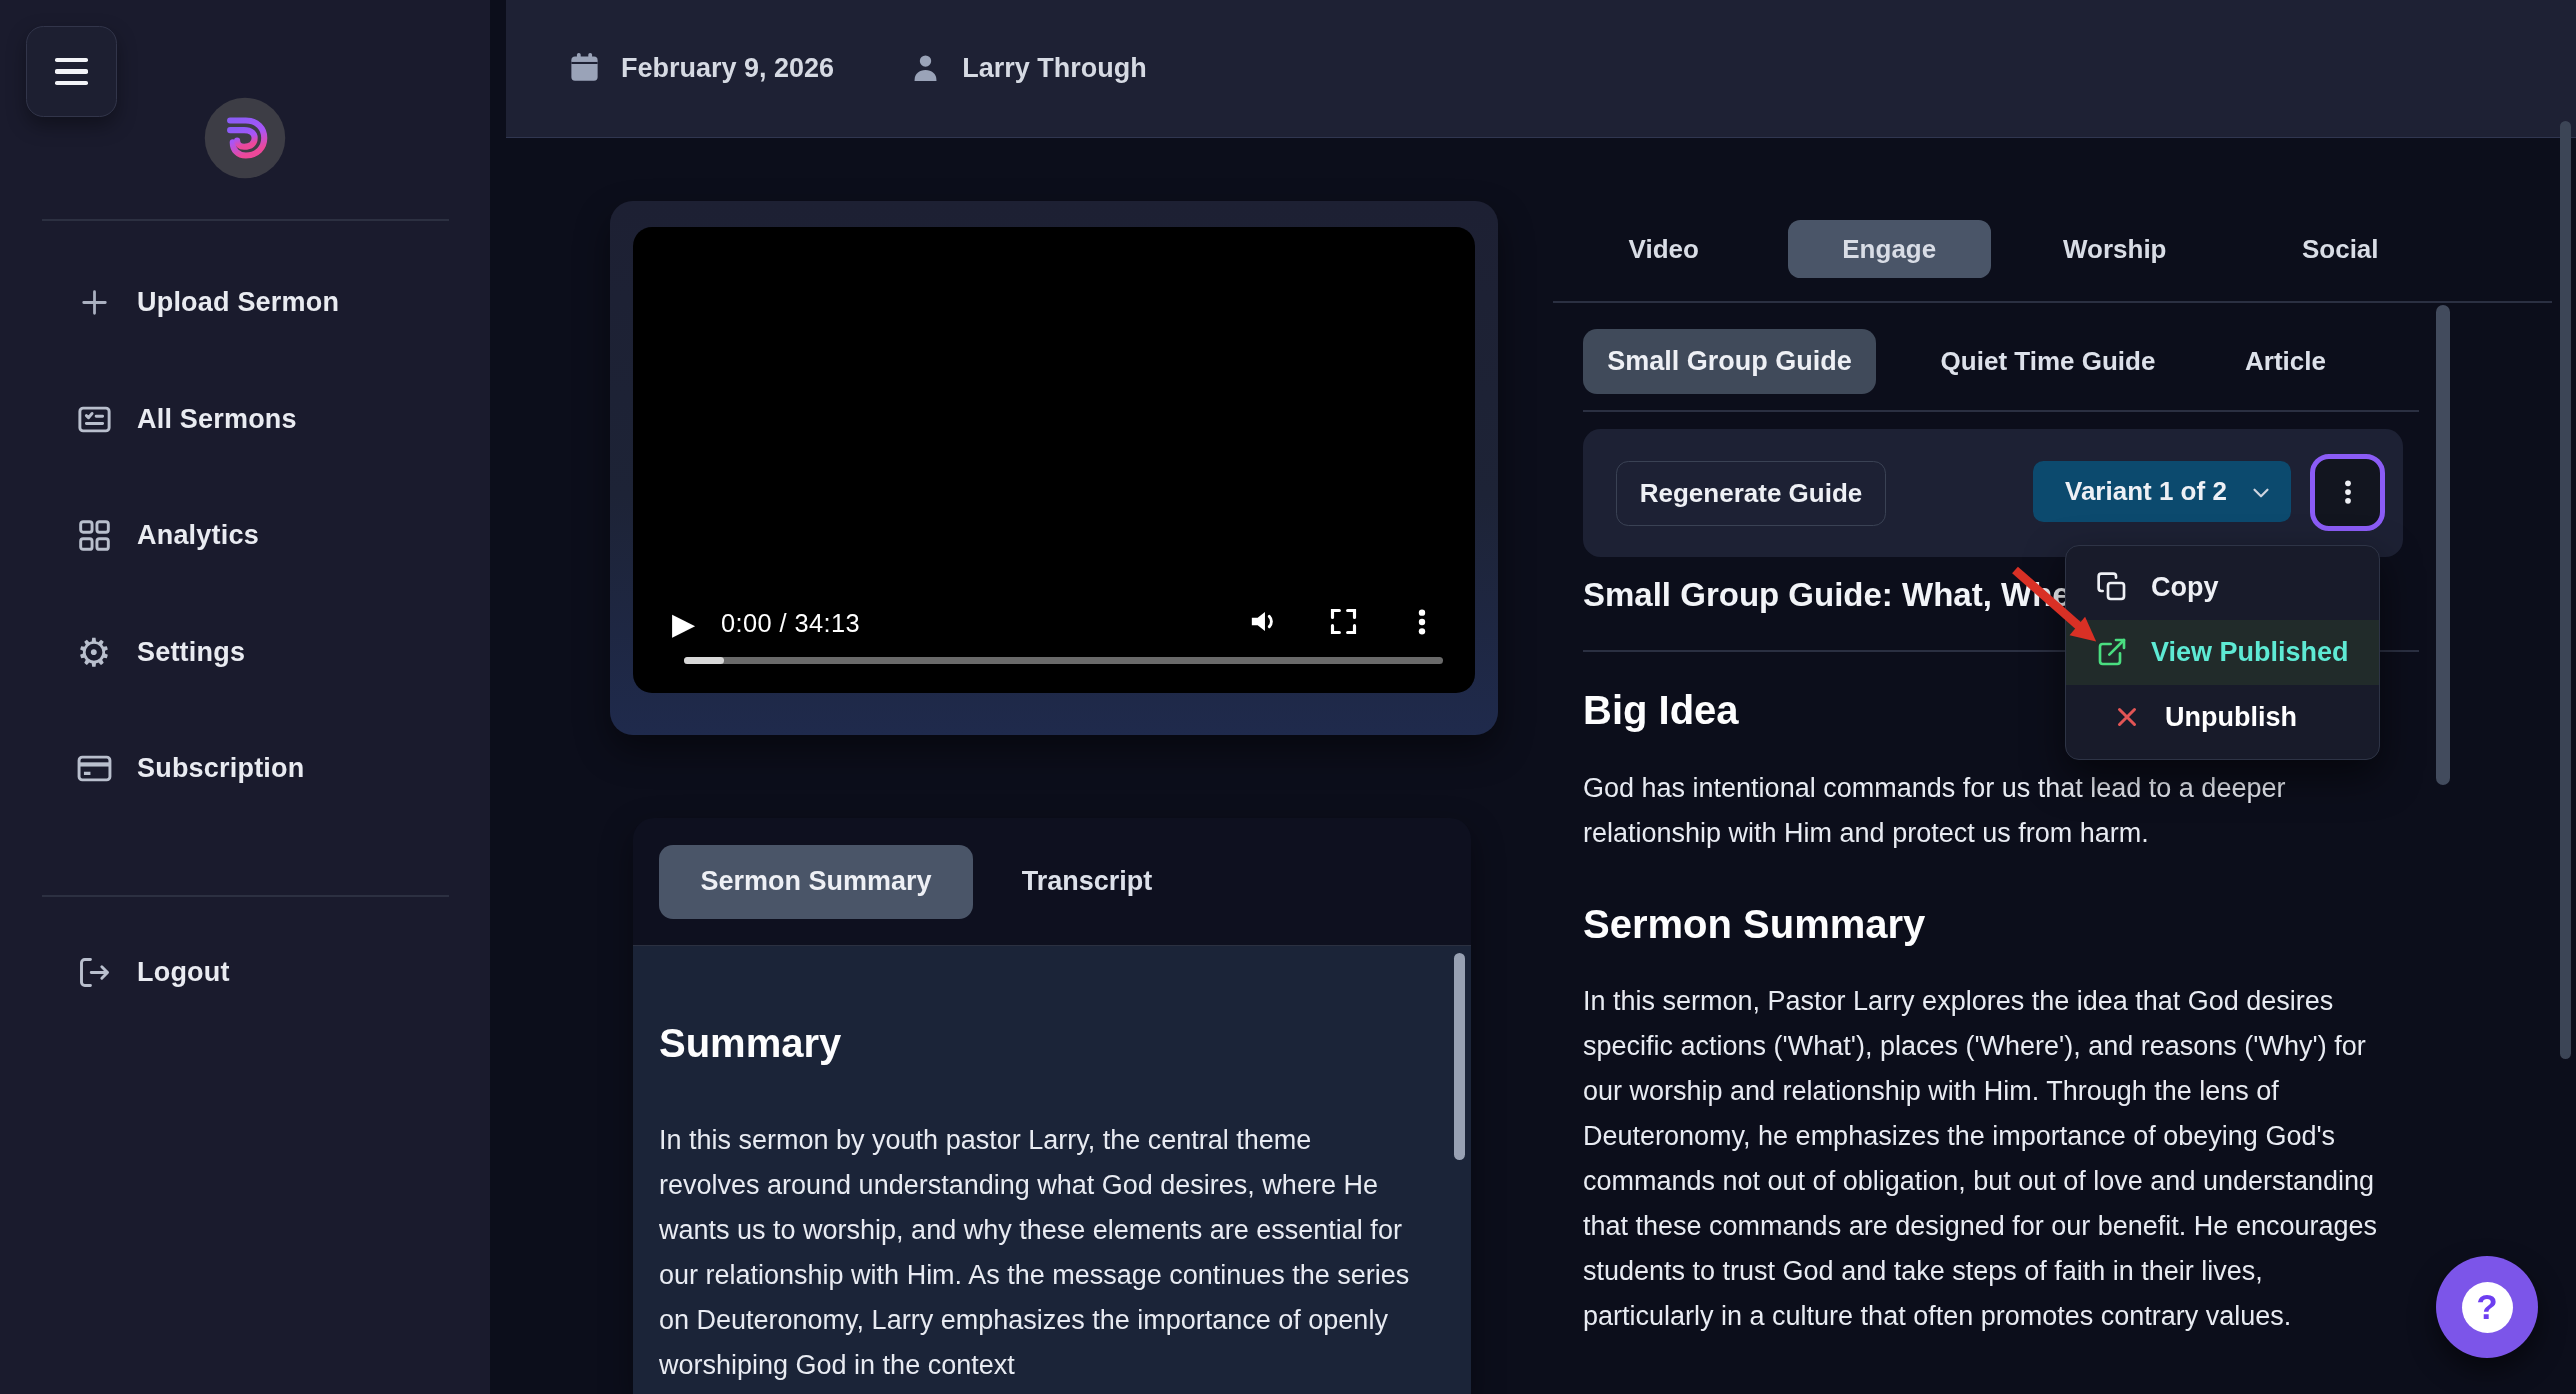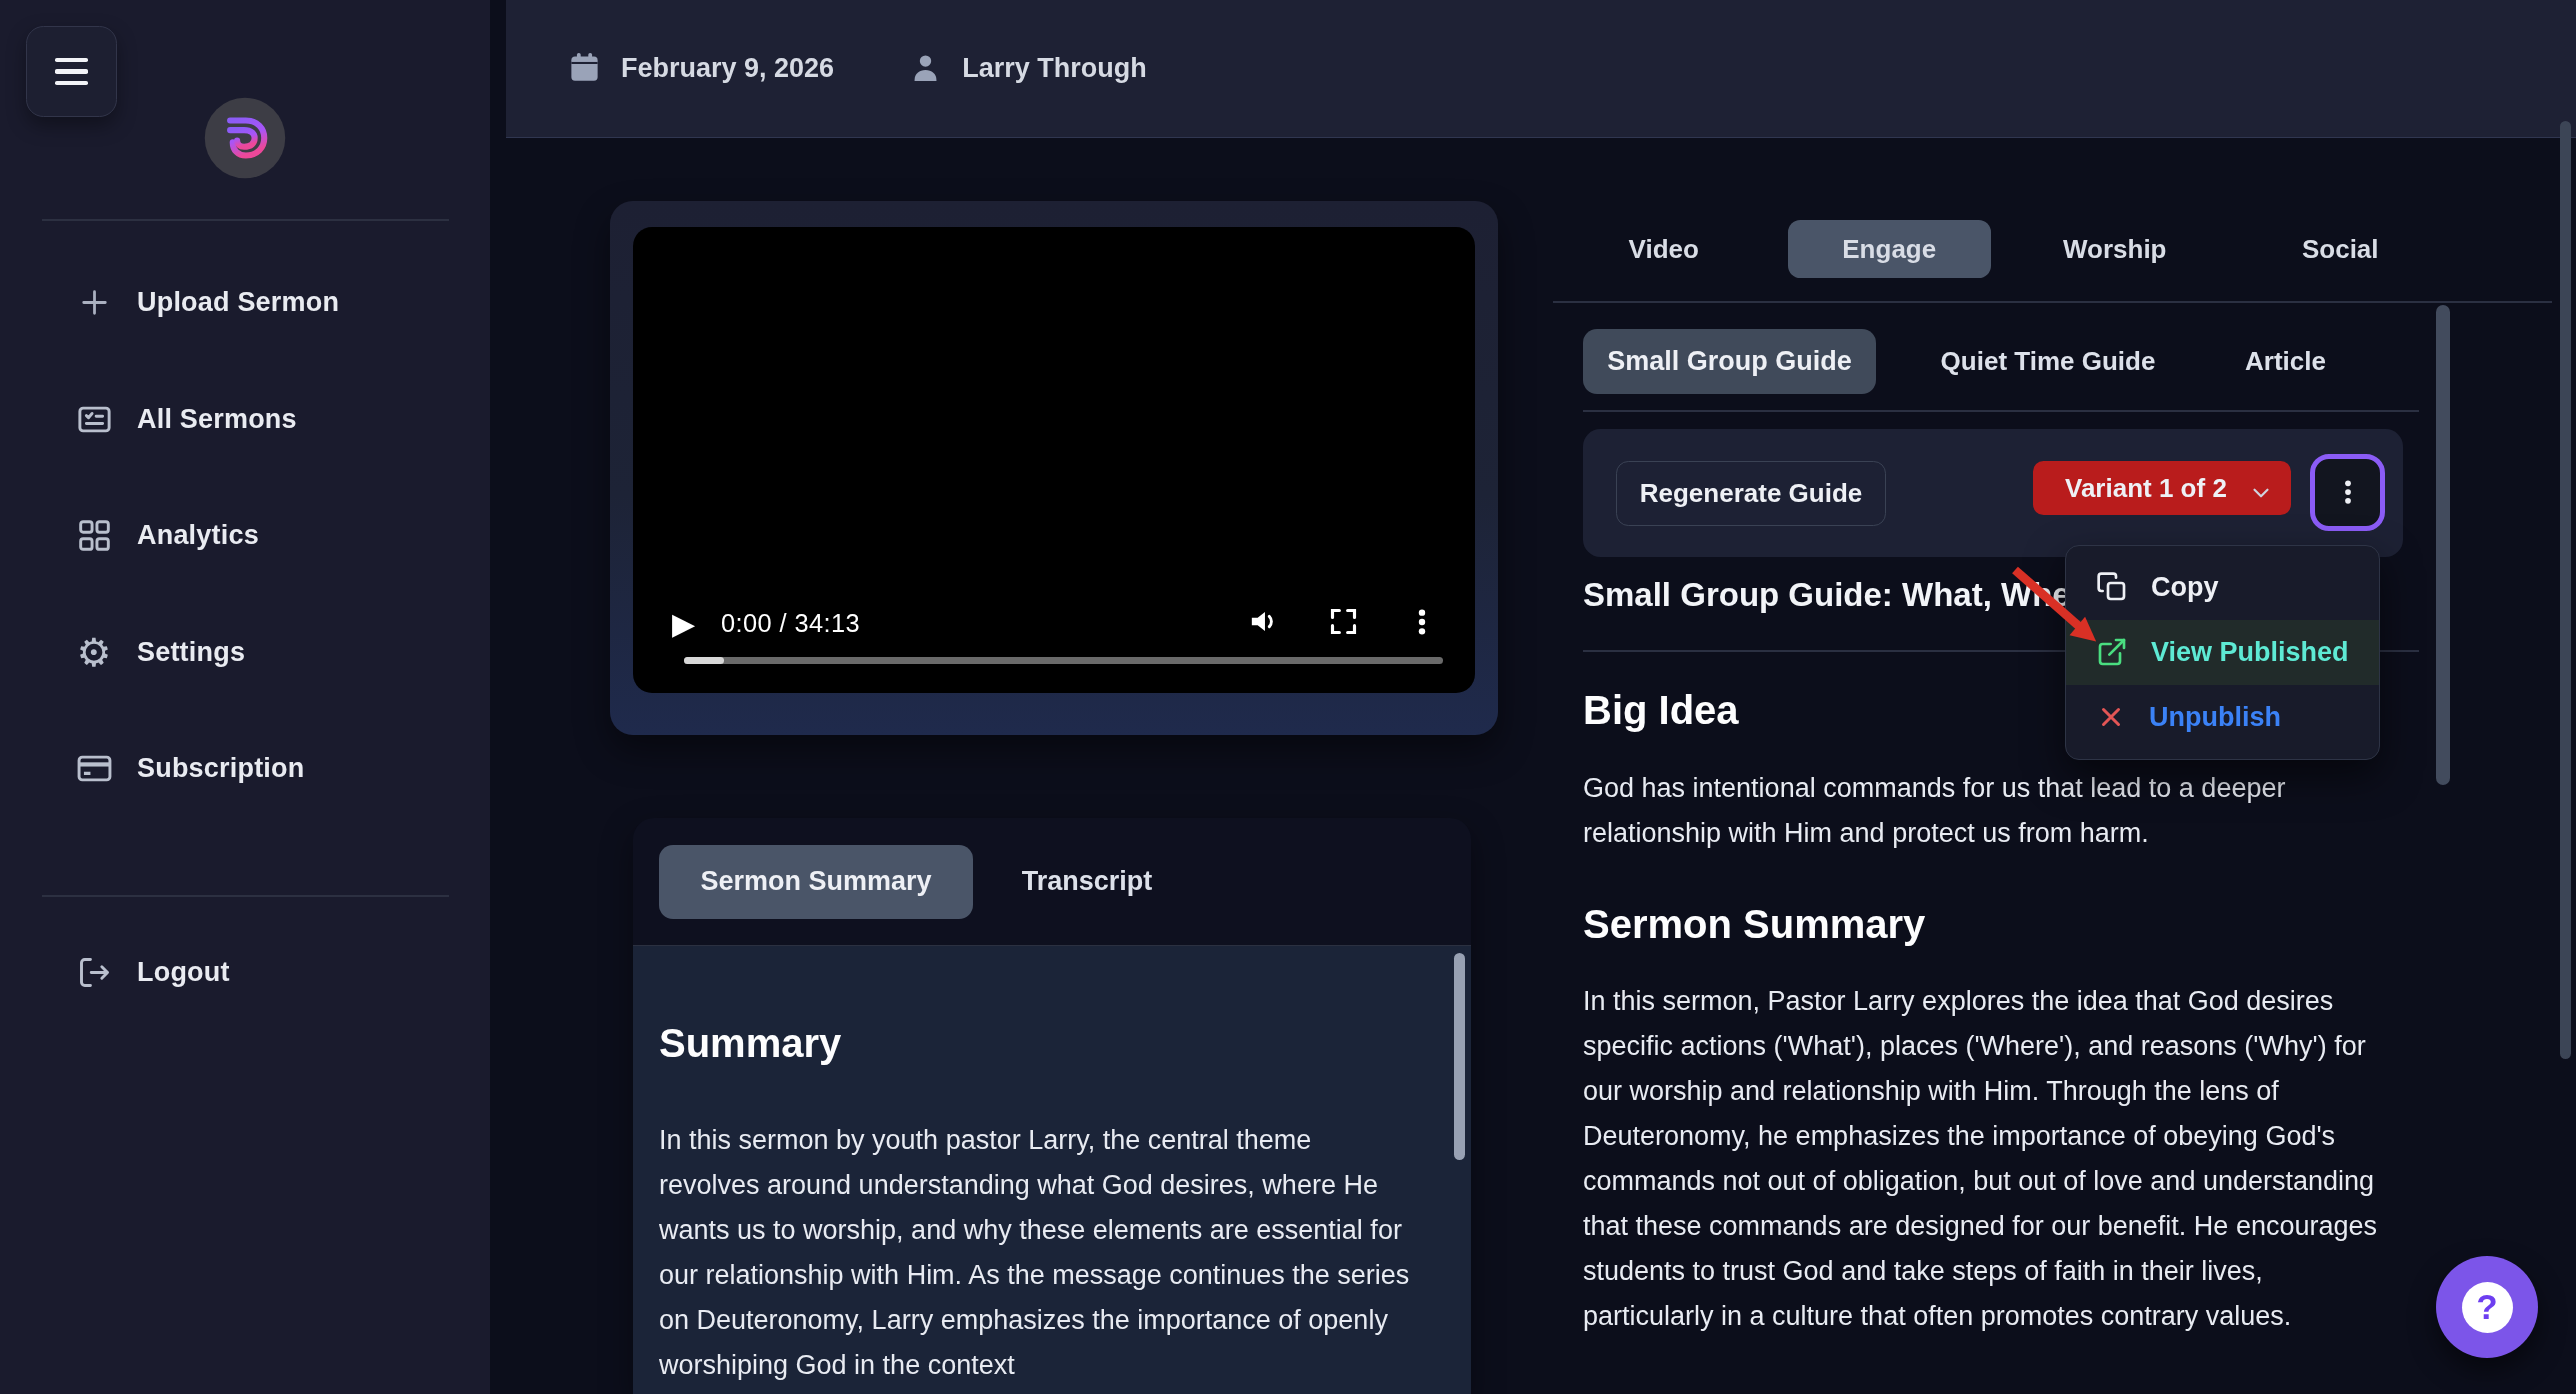--- a/index.html
+++ b/index.html
@@ -74,40 +74,40 @@
   .rp-div.t3 { left:32px; top:510px; width:836px; }
   .rp-subtabs { position:absolute; left:32px; top:189px; width:836px; height:65px; display:flex; align-items:center; }
   .rp-subpill { width:293px; height:65px; background:#404a5a; border-radius:14px; }
   .rp-subtab { font-size:26px; font-weight:600; color:#dde1ea; cursor:pointer; text-align:center; }
   .rp-sub-qtg { width:280px; margin-left:32px; }
   .rp-sub-art { width:149px; margin-left:23px; }
   .toolbar { position:absolute; left:32px; top:289px; width:820px; height:128px; border-radius:17.5px; background:#1d2134; }
   .btn-regen { position:absolute; left:33px; top:32px; width:270px; height:65px; border-radius:12.3px;
                border:1.8px solid #3a4254; background:transparent; color:#eef0f5; font-size:26px; font-weight:600;
                display:flex; align-items:center; justify-content:center; cursor:pointer; }
-  .sel-variant { position:absolute; left:450px; top:32px; width:258px; height:54px; border-radius:10.5px;
-                 background:#b91c1c; color:#eef0f5; font-size:26px; font-weight:600;
+  .sel-variant { position:absolute; left:450px; top:32px; width:258px; height:61px; border-radius:10.5px;
+                 background:#0c4a6e; color:#eef0f5; font-size:26px; font-weight:600;
                  display:flex; align-items:center; padding-left:32px; cursor:pointer; }
   .sel-variant svg { position:absolute; right:17.5px; top:19px; }
   .btn-kebab { position:absolute; left:727px; top:24.5px; width:75px; height:77px; border-radius:19px;
                background:#12151f; border:5.3px solid #8b5cf6; display:flex; align-items:center; justify-content:center;
                cursor:pointer; }
   .guide-title { position:absolute; left:32px; top:436px; width:817px; font-size:33px; font-weight:700;
                  color:#f2f4f8; white-space:nowrap; overflow:hidden; }
   .rp-h2 { position:absolute; left:32px; font-size:40px; font-weight:700; color:#fdfdfe; }
   .rp-p  { position:absolute; left:32px; width:815px; font-size:27px; line-height:45px; color:#e8ebf2; }
   .rp-scroll { position:absolute; left:885px; top:165px; width:14px; height:480px; background:#424b5d; border-radius:8px; cursor:pointer; }
 
   
   .menu { left:2065px; top:545px; width:315px; background:#181b2a; border:1.8px solid #2e3446;
           border-radius:14px; z-index:40; box-shadow:0 16px 39px rgba(0,0,0,.55); padding:8.8px 0; }
   .menu-item { height:65px; display:flex; align-items:center; gap:23px; padding-left:30px;
                font-size:27px; font-weight:600; color:#eef0f5; cursor:pointer; }
   .menu-item.highlight { background:#212b2a; color:#5eead4; }
-  .menu-item.danger { color:#3b82f6; }
+  .menu-item.danger { color:#ffffff;margin-left:16px; }
 
   .arrow-svg { left:2006px; top:563px; width:114px; height:96px; z-index:60; pointer-events:none; }
 
   
   .help-btn { left:2436px; top:1256px; width:102px; height:102px; border-radius:50%; background:#7c55e9;
               z-index:70; box-shadow:0 12.3px 26px rgba(0,0,0,.5); display:flex; align-items:center; justify-content:center;
               cursor:pointer; }
   .help-inner { width:51px; height:51px; border-radius:50%; background:#fff; color:#6d3ef0;
                 font-size:35px; font-weight:800; display:flex; align-items:center; justify-content:center; }
   .win-scroll { left:2560px; top:121px; width:11.4px; height:938px; background:#3c4556; border-radius:6.1px; z-index:80; cursor:pointer; }

